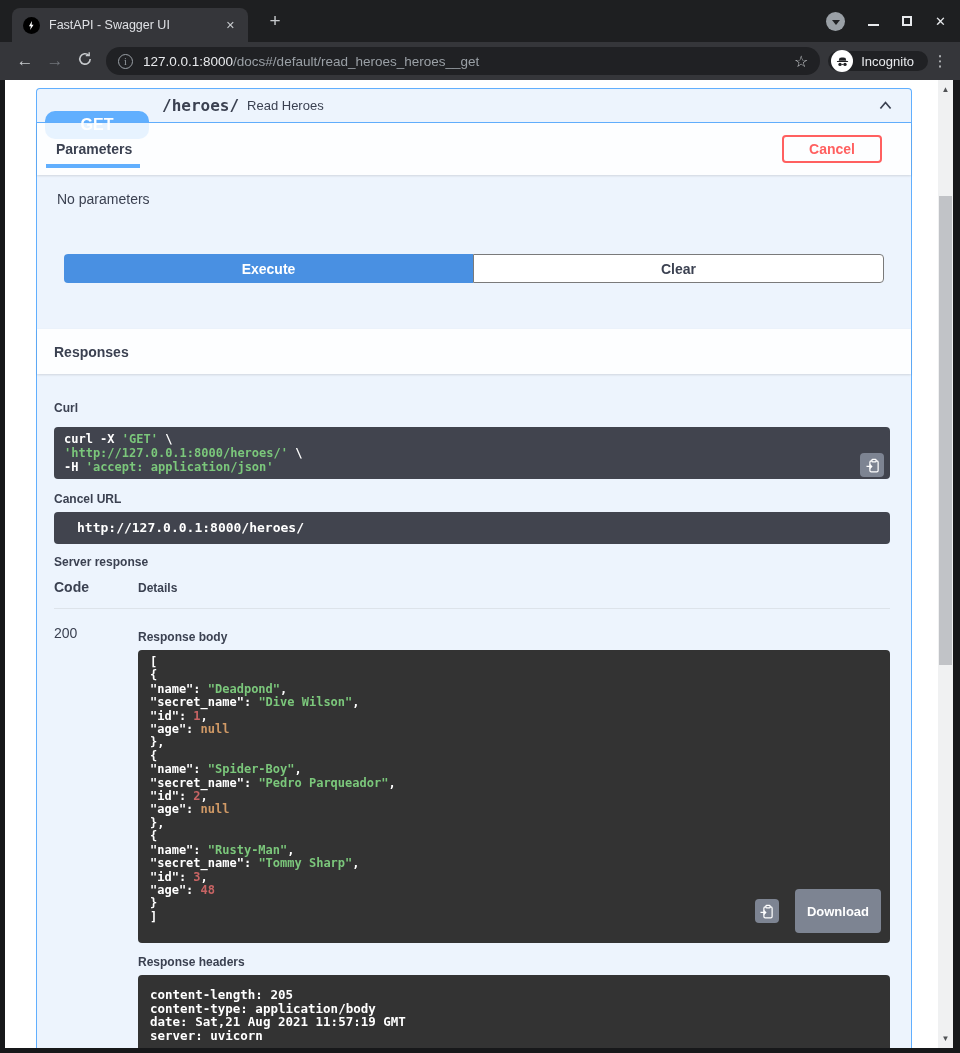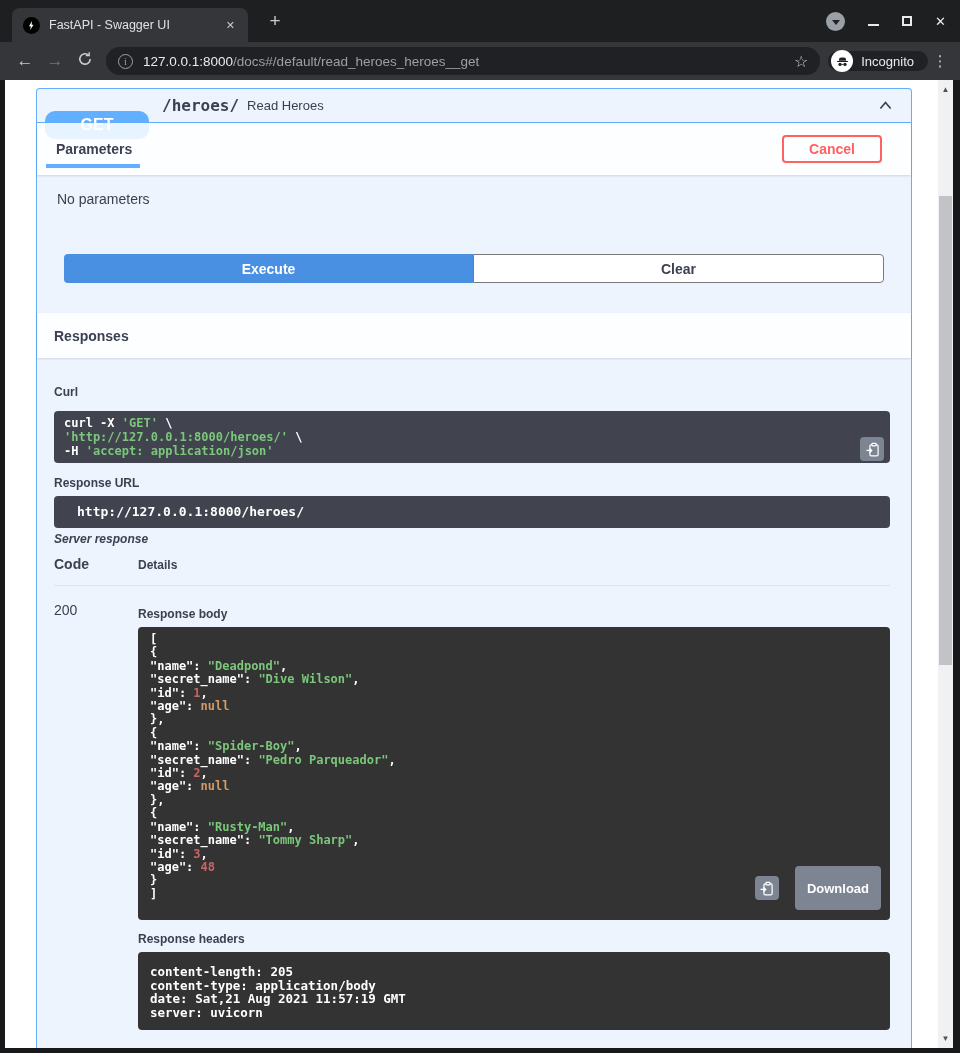--- a/index.html
+++ b/index.html
@@ -65,37 +65,37 @@
 
   .sec-header{ background:rgba(255,255,255,.85); box-shadow:0 1px 2px rgba(0,0,0,.12); display:flex; align-items:center; padding:0 17px; position:relative; }
   .sec-header.params{ height:52px; }
   .sec-header.resp{ height:45px; }
   .sec-title{ font-weight:bold; font-size:14px; color:#3b4151; }
   .param-tab{ position:relative; padding:0 2px; }
   .param-underline{ position:absolute; left:-8px; top:24px; width:94px; height:4px; background:var(--accent); }
   .cancel-btn{ margin-left:auto; margin-right:12px; border:2px solid var(--cancel); color:var(--cancel); font-weight:bold; font-size:14px;
                padding:4px 25px; border-radius:4px; background:transparent; cursor:pointer; }
 
-  .params-body{ padding:16px 20px 30px 20px; }
+  .params-body{ padding:16px 20px 46px 20px; }
   .no-params{ font-size:14px; color:#3b4151; }
   .exec-row{ display:flex; margin:47px 7px 0 7px; height:29px; }
   .btn-execute{ flex:1; background:var(--execute); color:#fff; font-weight:bold; font-size:14px; border:none; border-radius:4px 0 0 4px; cursor:pointer; }
   .btn-clear{ flex:1; background:#fff; color:#3b4151; font-weight:bold; font-size:14px; border:1px solid #7a7a7a; border-radius:0 4px 4px 0; cursor:pointer; }
 
   .resp-wrap{ padding:0 21px 20px 17px; }
   .block-label{ font-weight:bold; font-size:12px; color:#3b4151; }
   .lbl-curl{ padding-top:27px; }
   .codeblock{ background:var(--code-bg); border-radius:4px; color:#fff; font-family:"DejaVu Sans Mono",monospace; font-weight:bold; position:relative; }
   .curl-block{ margin-top:12px; padding:5px 44px 5px 10px; font-size:12px; line-height:14px; }
   .copy-btn{ position:absolute; right:6px; bottom:2px; width:24px; height:24px; background:#7d8492; border:none; border-radius:4px;
              display:flex; align-items:center; justify-content:center; cursor:pointer; }
   .copy-btn svg{ width:15px; height:15px; }
   .lbl-requrl{ margin-top:13px; }
   .requrl-block{ margin-top:6px; padding:8px 23px; font-size:13px; line-height:16px; }
-  .lbl-server{ margin-top:4px;font-style:italic; }
+  .lbl-server{ margin-top:11px; }
   .resp-table-head{ display:flex; margin-top:10px; padding-bottom:13px; border-bottom:1px solid #dde3ea; }
   .col-code-h{ width:84px; font-weight:bold; font-size:14px; }
   .col-details-h{ font-weight:bold; font-size:12px; padding-top:2px; }
   .resp-row{ display:flex; margin-top:12px; }
   .col-code{ width:84px; font-size:14px; padding-top:4px; }
   .col-details{ flex:1; min-width:0; }
   .lbl-respbody{ padding-top:9px; }
   .body-block{ margin-top:6px; padding:6px 12px; font-size:12px; line-height:13.4px; height:293px; background:var(--body-bg); }
   .btn-bar{ position:absolute; right:9px; bottom:10px; display:flex; gap:16px; align-items:center; }
   .download-btn{ background:#7d8492; color:#fff; font-weight:bold; font-size:13px; height:44px; padding:0 12px; border:none; border-radius:4px;
@@ -205,21 +205,21 @@
               <div><span class="tok-p">  -H </span><span class="tok-str">'accept: application/json'</span></div>
               <button class="copy-btn">
               <svg viewBox="0 0 16 16" fill="none" stroke="#fff" stroke-width="1.3">
                 <rect x="5.2" y="3" width="8.8" height="11.8" rx="1.4"></rect>
                 <rect x="7.4" y="1.4" width="4.4" height="2.8" rx="0.7" fill="#7d8492"></rect>
                 <path d="M1.6 9h5.6M5 6.8 7.2 9 5 11.2"></path>
               </svg>
             </button>
           </div>
 
-          <div class="block-label lbl-requrl">Response URL</div>
+          <div class="block-label lbl-requrl">Cancel URL</div>
           <div class="codeblock requrl-block">
             <span class="tok-p">http://127.0.0.1:8000/heroes/</span>
           </div>
 
           <div class="block-label lbl-server">Server response</div>
 
           <div class="resp-table-head">
             <span class="col-code-h">Code</span>
             <span class="col-details-h">Details</span>
           </div>

